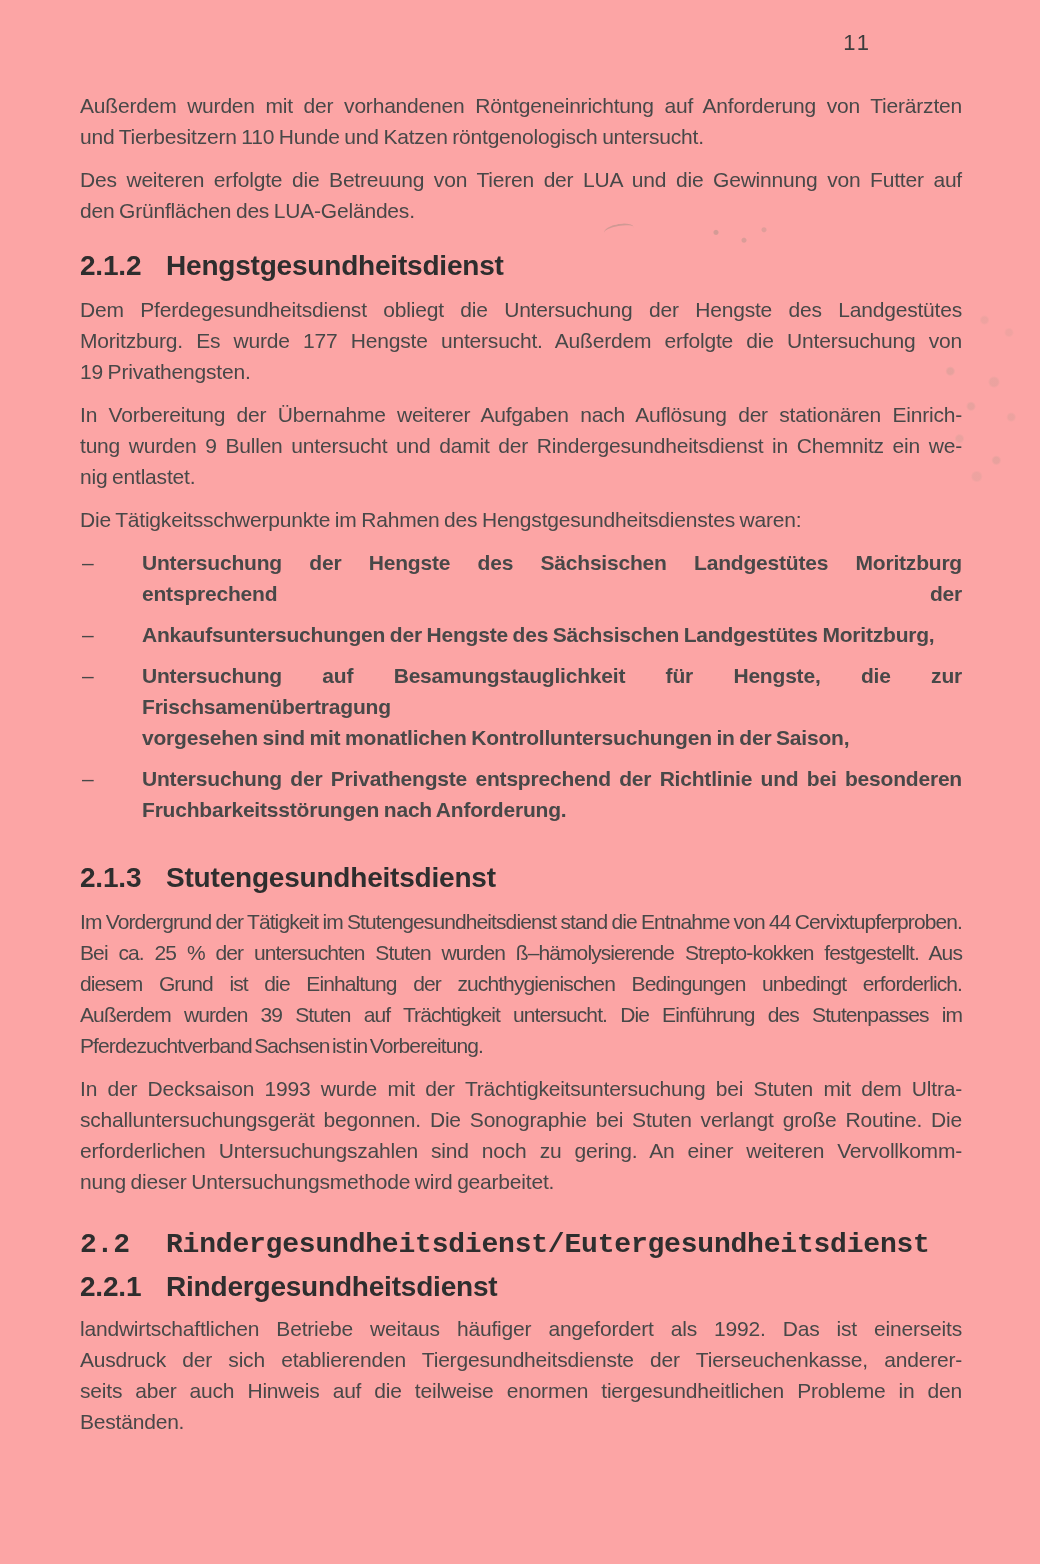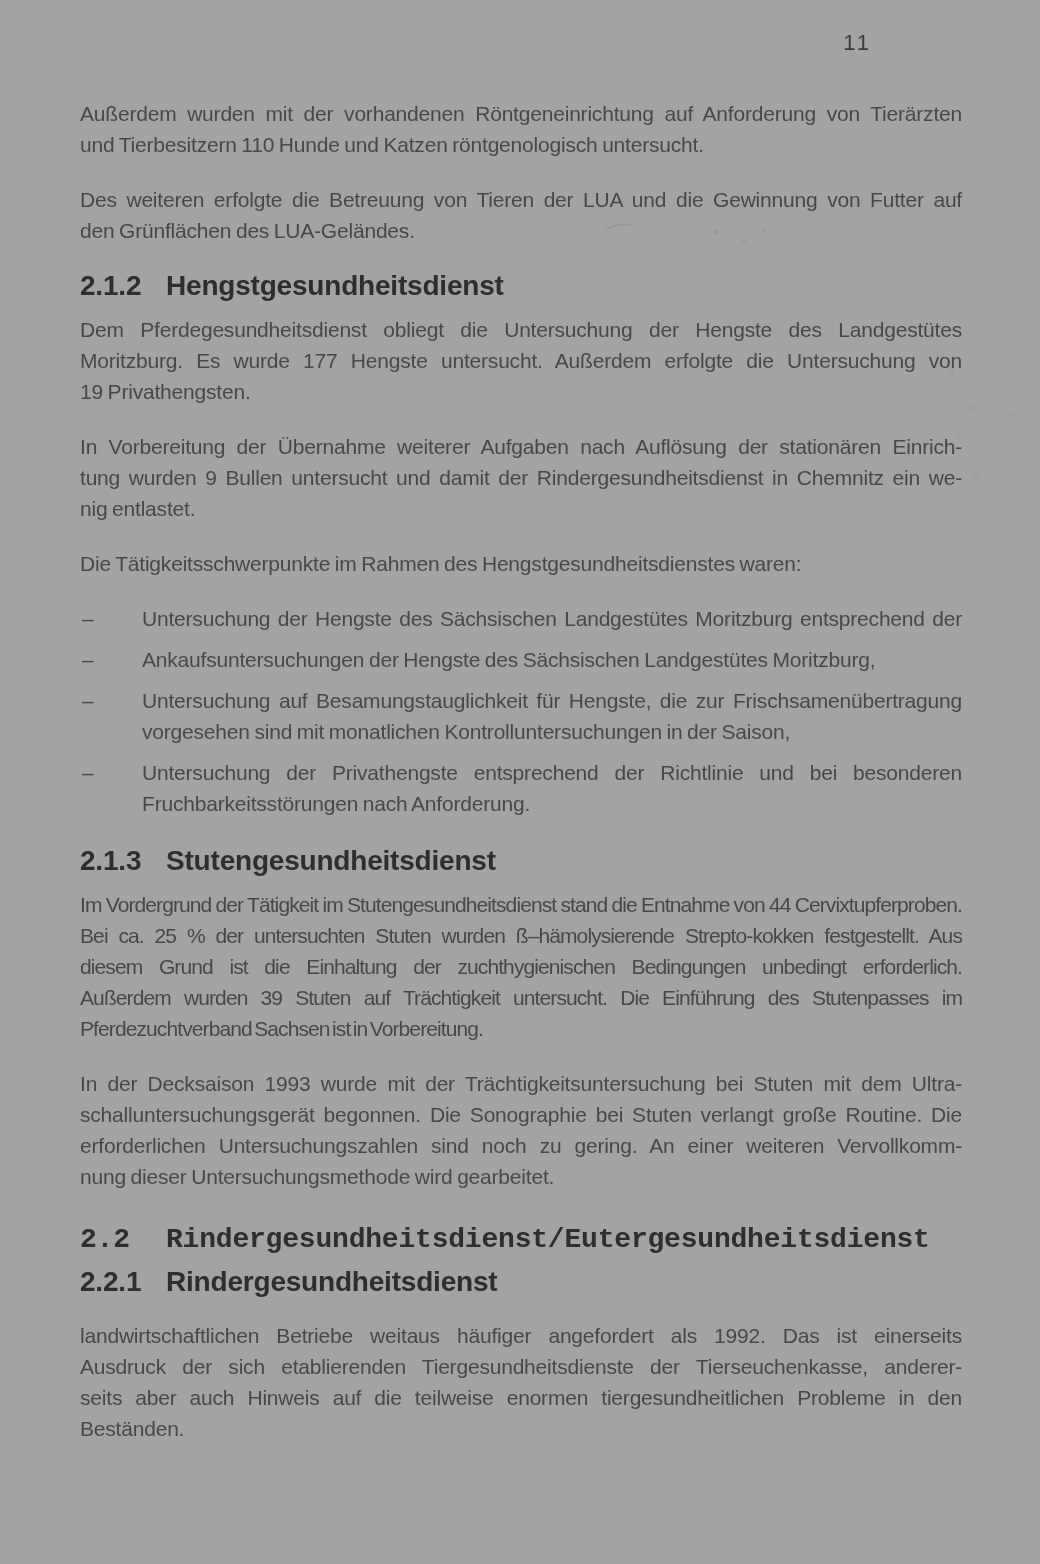--- a/index.html
+++ b/index.html
@@ -1,27 +1,27 @@
 <!DOCTYPE html>
 <html><head>
 <meta charset="utf-8">
 <style>
   html, body { margin: 0; padding: 0; background: #fcfcfa; }
   .page {
     position: relative;
     width: 1040px;
     height: 1564px;
-    background: #a3a3a3;
+    background: #fca5a5;
     overflow: hidden;
     font-family: "Liberation Sans", sans-serif;
   }
   .content {
     position: absolute;
     left: 80px;
-    top: 8px;
+    top: 0;
     width: 882px;
   }
   .pagenum {
     position: absolute;
     top: 30px;
     left: 0;
     width: 872px;
     text-align: right;
     font-size: 22px;
     letter-spacing: 3px;
@@ -40,27 +40,27 @@
   .heading {
     font-size: 28px;
     line-height: 28px;
     font-weight: bold;
     color: #2e2e2e;
     letter-spacing: -0.2px;
   }
   .hnum { display: inline-block; min-width: 86px; }
   .bullet { display: flex; }
   .dash { flex: 0 0 60px; width: 60px; padding-left: 2px; }
-  .btext { flex: 1; min-width: 0; }
+  .btext { flex: 1; min-width: 0; font-weight: bold; }
   .mt90 { margin-top: 90px; }
   .mt34 { margin-top: 34px; font-family: Liberation Mono, monospace; }
-  .mt30 { margin-top: 28px; }
+  .mt30 { margin-top: 39px; }
   .mt26 { margin-top: 26px; }
   .mt14 { margin-top: 14px; }
-  .mt12 { margin-top: 24px; }
+  .mt12 { margin-top: 12px; }
   .mt10 { margin-top: 10px; }
   
   .smudge { position: absolute; pointer-events: none; }
   .arc {
     border-top: 2px solid rgba(138, 134, 122, 0.38);
     border-radius: 50%;
     transform: rotate(-10deg);
   }
   #sm-arc1 { left: 604px; top: 224px; width: 30px; height: 10px; }
   #sm-dots1 {

